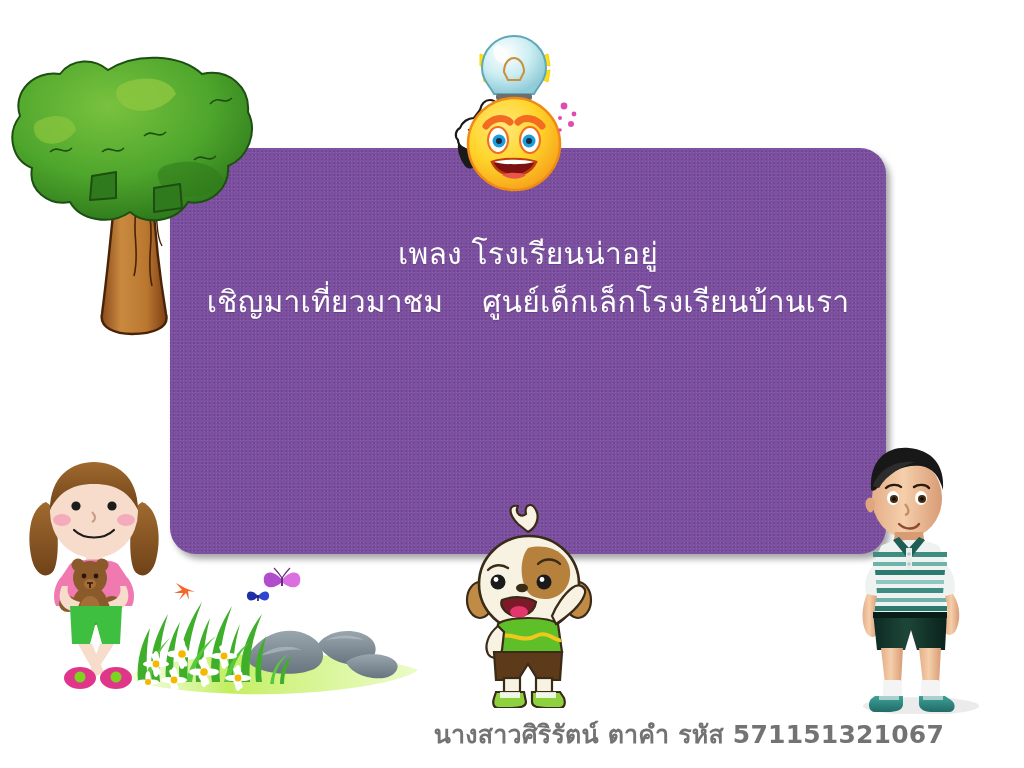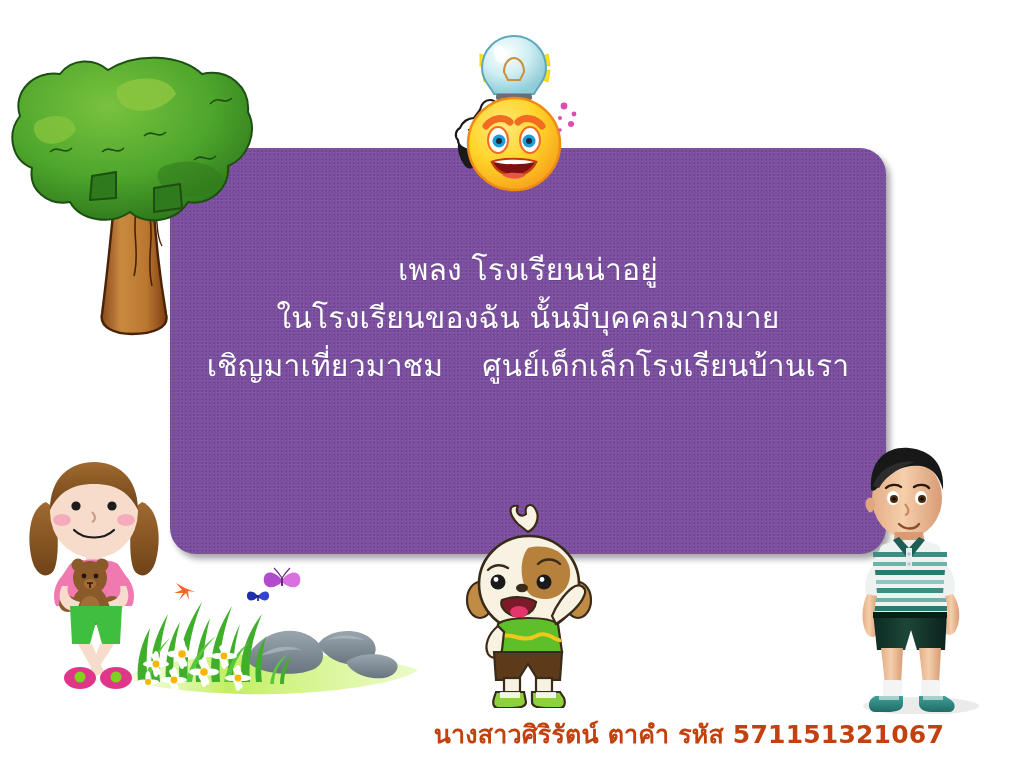--- a/index.html
+++ b/index.html
@@ -41,21 +41,20 @@
     z-index: 10;
   }
 
   #lyrics-block {
     position: absolute;
     left: -8px;
     top: 82px;
     width: 732px;
     text-align: center;
     z-index: 12;
-    margin-top: 16px;
   }
   .lyric-line {
     color: #ffffff;
     font-size: 30px;
     line-height: 48px;
     white-space: pre;
     letter-spacing: 0.2px;
     text-shadow: 0 1px 1px rgba(0,0,0,0.18);
   }
 
@@ -77,37 +76,36 @@
   
   #grass-scene { position: absolute; left: 120px; top: 556px; width: 300px; height: 148px; z-index: 22; }
 
   
   #footer-credit {
     position: absolute;
     left: 0;
     top: 714px;
     width: 944px;
     text-align: right;
-    color: #c2410c;
+    color: #737373;
     font-size: 25px;
     font-weight: bold;
     letter-spacing: 0.2px;
     white-space: pre;
     z-index: 50;
   }
 </style>
 </head>
 <body>
 
 <div id="stage">
 
   <div id="lyrics-panel">
     <div id="lyrics-block">
       <div class="lyric-line">เพลง โรงเรียนน่าอยู่</div>
-      <div class="lyric-line">ในโรงเรียนของฉัน นั้นมีบุคคลมากมาย</div>
       <div class="lyric-line">เชิญมาเที่ยวมาชม    ศูนย์เด็กเล็กโรงเรียนบ้านเรา</div>
     </div>
   </div>
 
   <svg id="tree" viewBox="0 0 250 310">
     <defs>
       <radialGradient id="folA" cx="40%" cy="30%" r="72%">
         <stop offset="0%" stop-color="#79c23f"></stop>
         <stop offset="60%" stop-color="#4ea62c"></stop>
         <stop offset="100%" stop-color="#2f7a1c"></stop>

